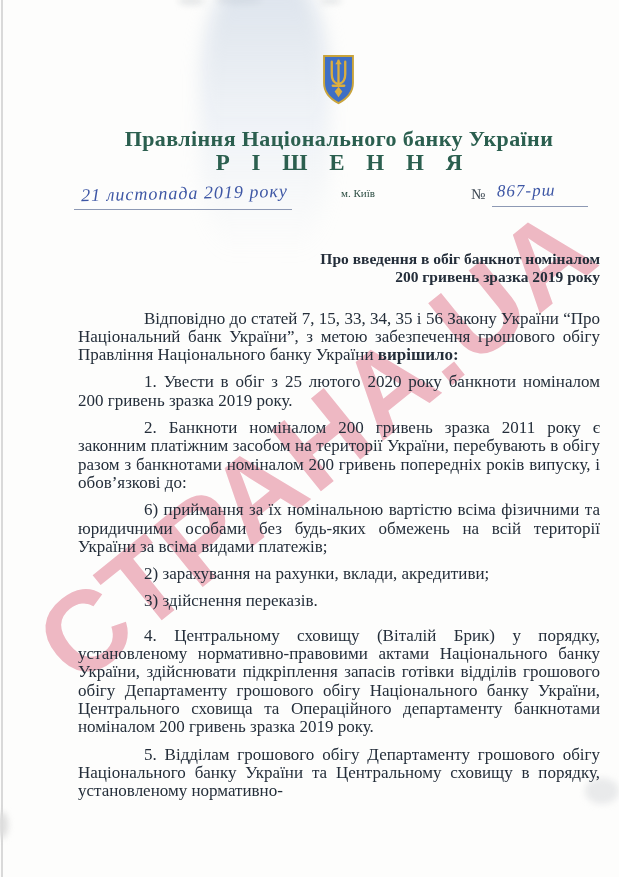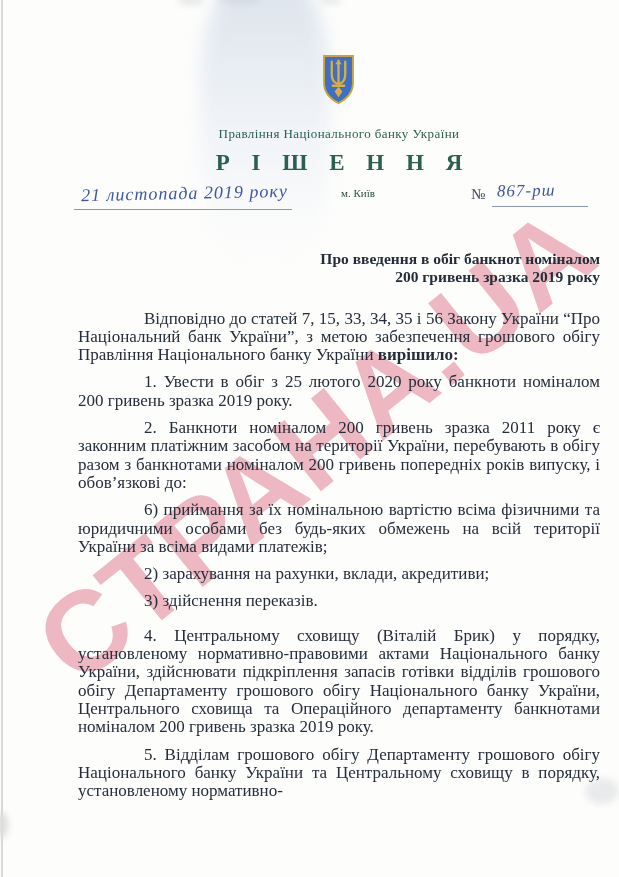--- a/index.html
+++ b/index.html
@@ -31,21 +31,21 @@
     font-weight:bold;font-size:114px;letter-spacing:2px;
     color:#f0bac6;mix-blend-mode:multiply;
     transform:rotate(-39deg);transform-origin:50% 50%;
     white-space:nowrap;user-select:none;pointer-events:none;
   }
   
   .emblem{position:absolute;left:321px;top:54px;width:35px;height:52px;}
   
   .org-name{
     position:absolute;left:78px;top:126px;width:522px;text-align:center;
-    font-weight:normal;font-size:13px;color:#2b5f4f;letter-spacing:.4px;
+    font-weight:bold;font-size:22px;color:#2b5f4f;letter-spacing:.4px;
   }
   .doc-type{
     position:absolute;left:78px;top:150px;width:522px;text-align:center;
     font-weight:bold;font-size:23px;color:#2b5f4f;letter-spacing:8px;text-indent:8px;
   }
   
   .meta-date{position:absolute;left:74px;top:183px;width:220px;text-align:center;}
   .handwriting{
     font-style:italic;color:#3e57a5;font-size:18px;letter-spacing:1px;
     display:inline-block;transform:rotate(-1.2deg);white-space:nowrap;

